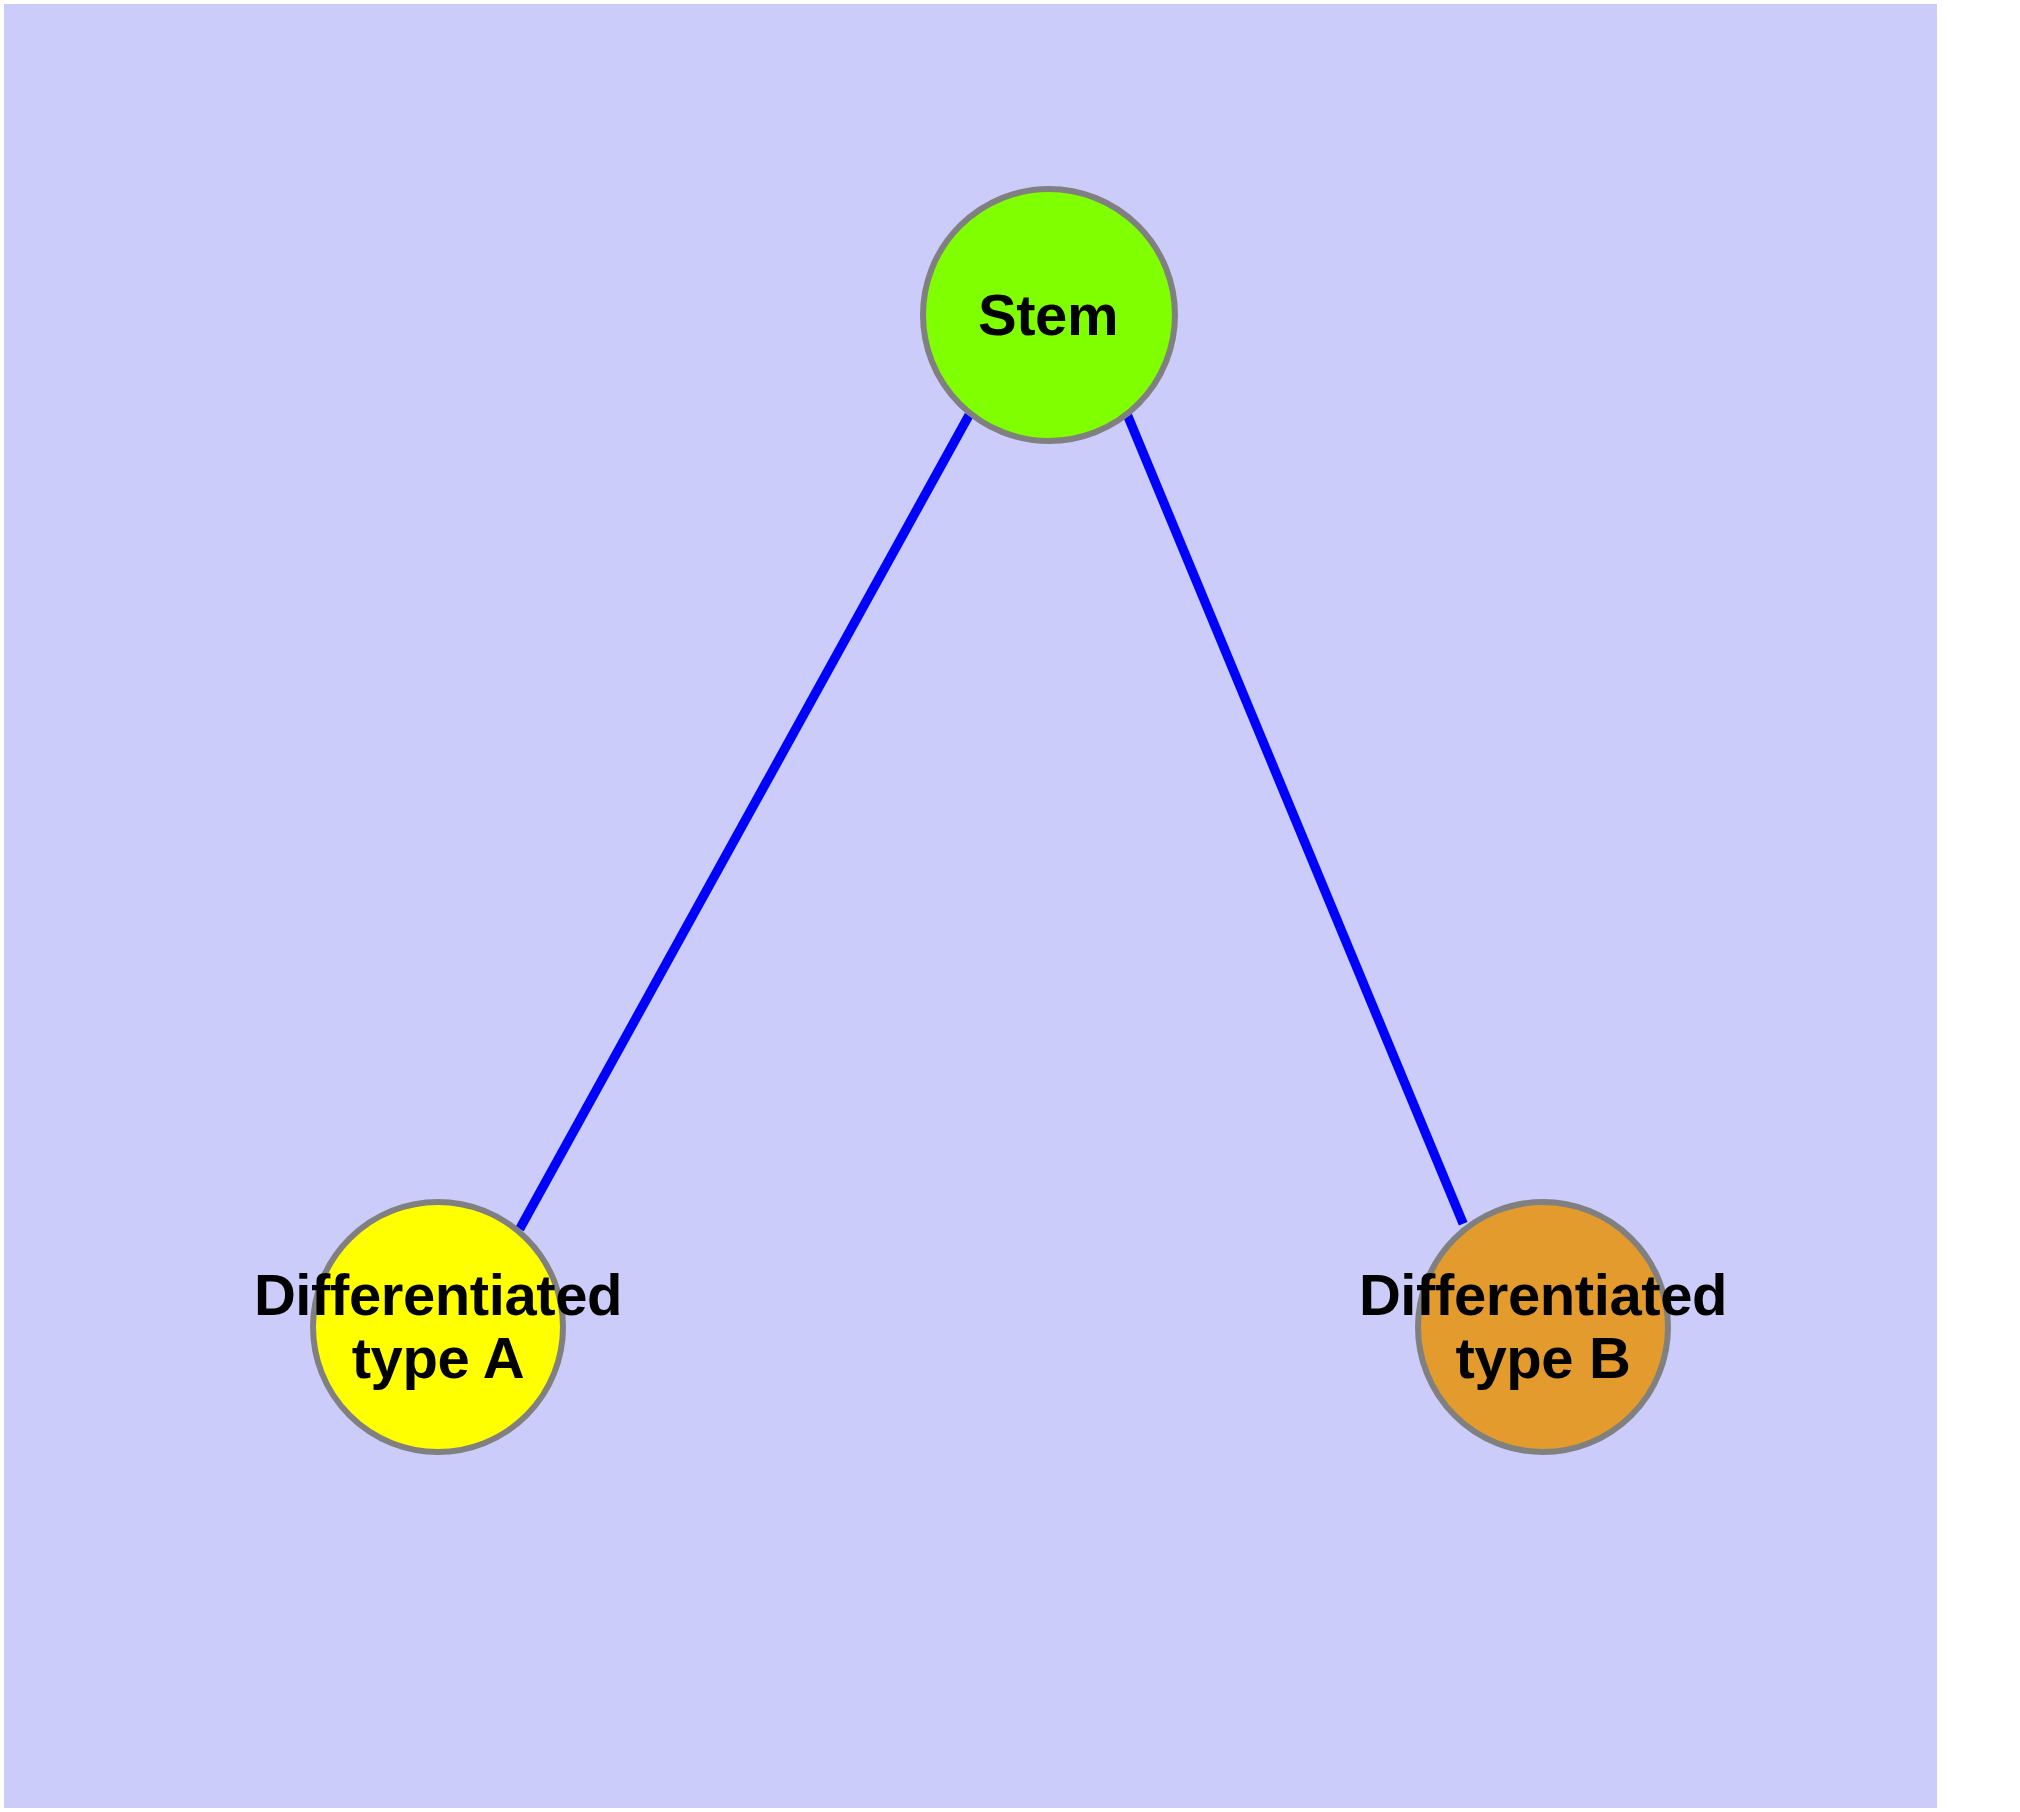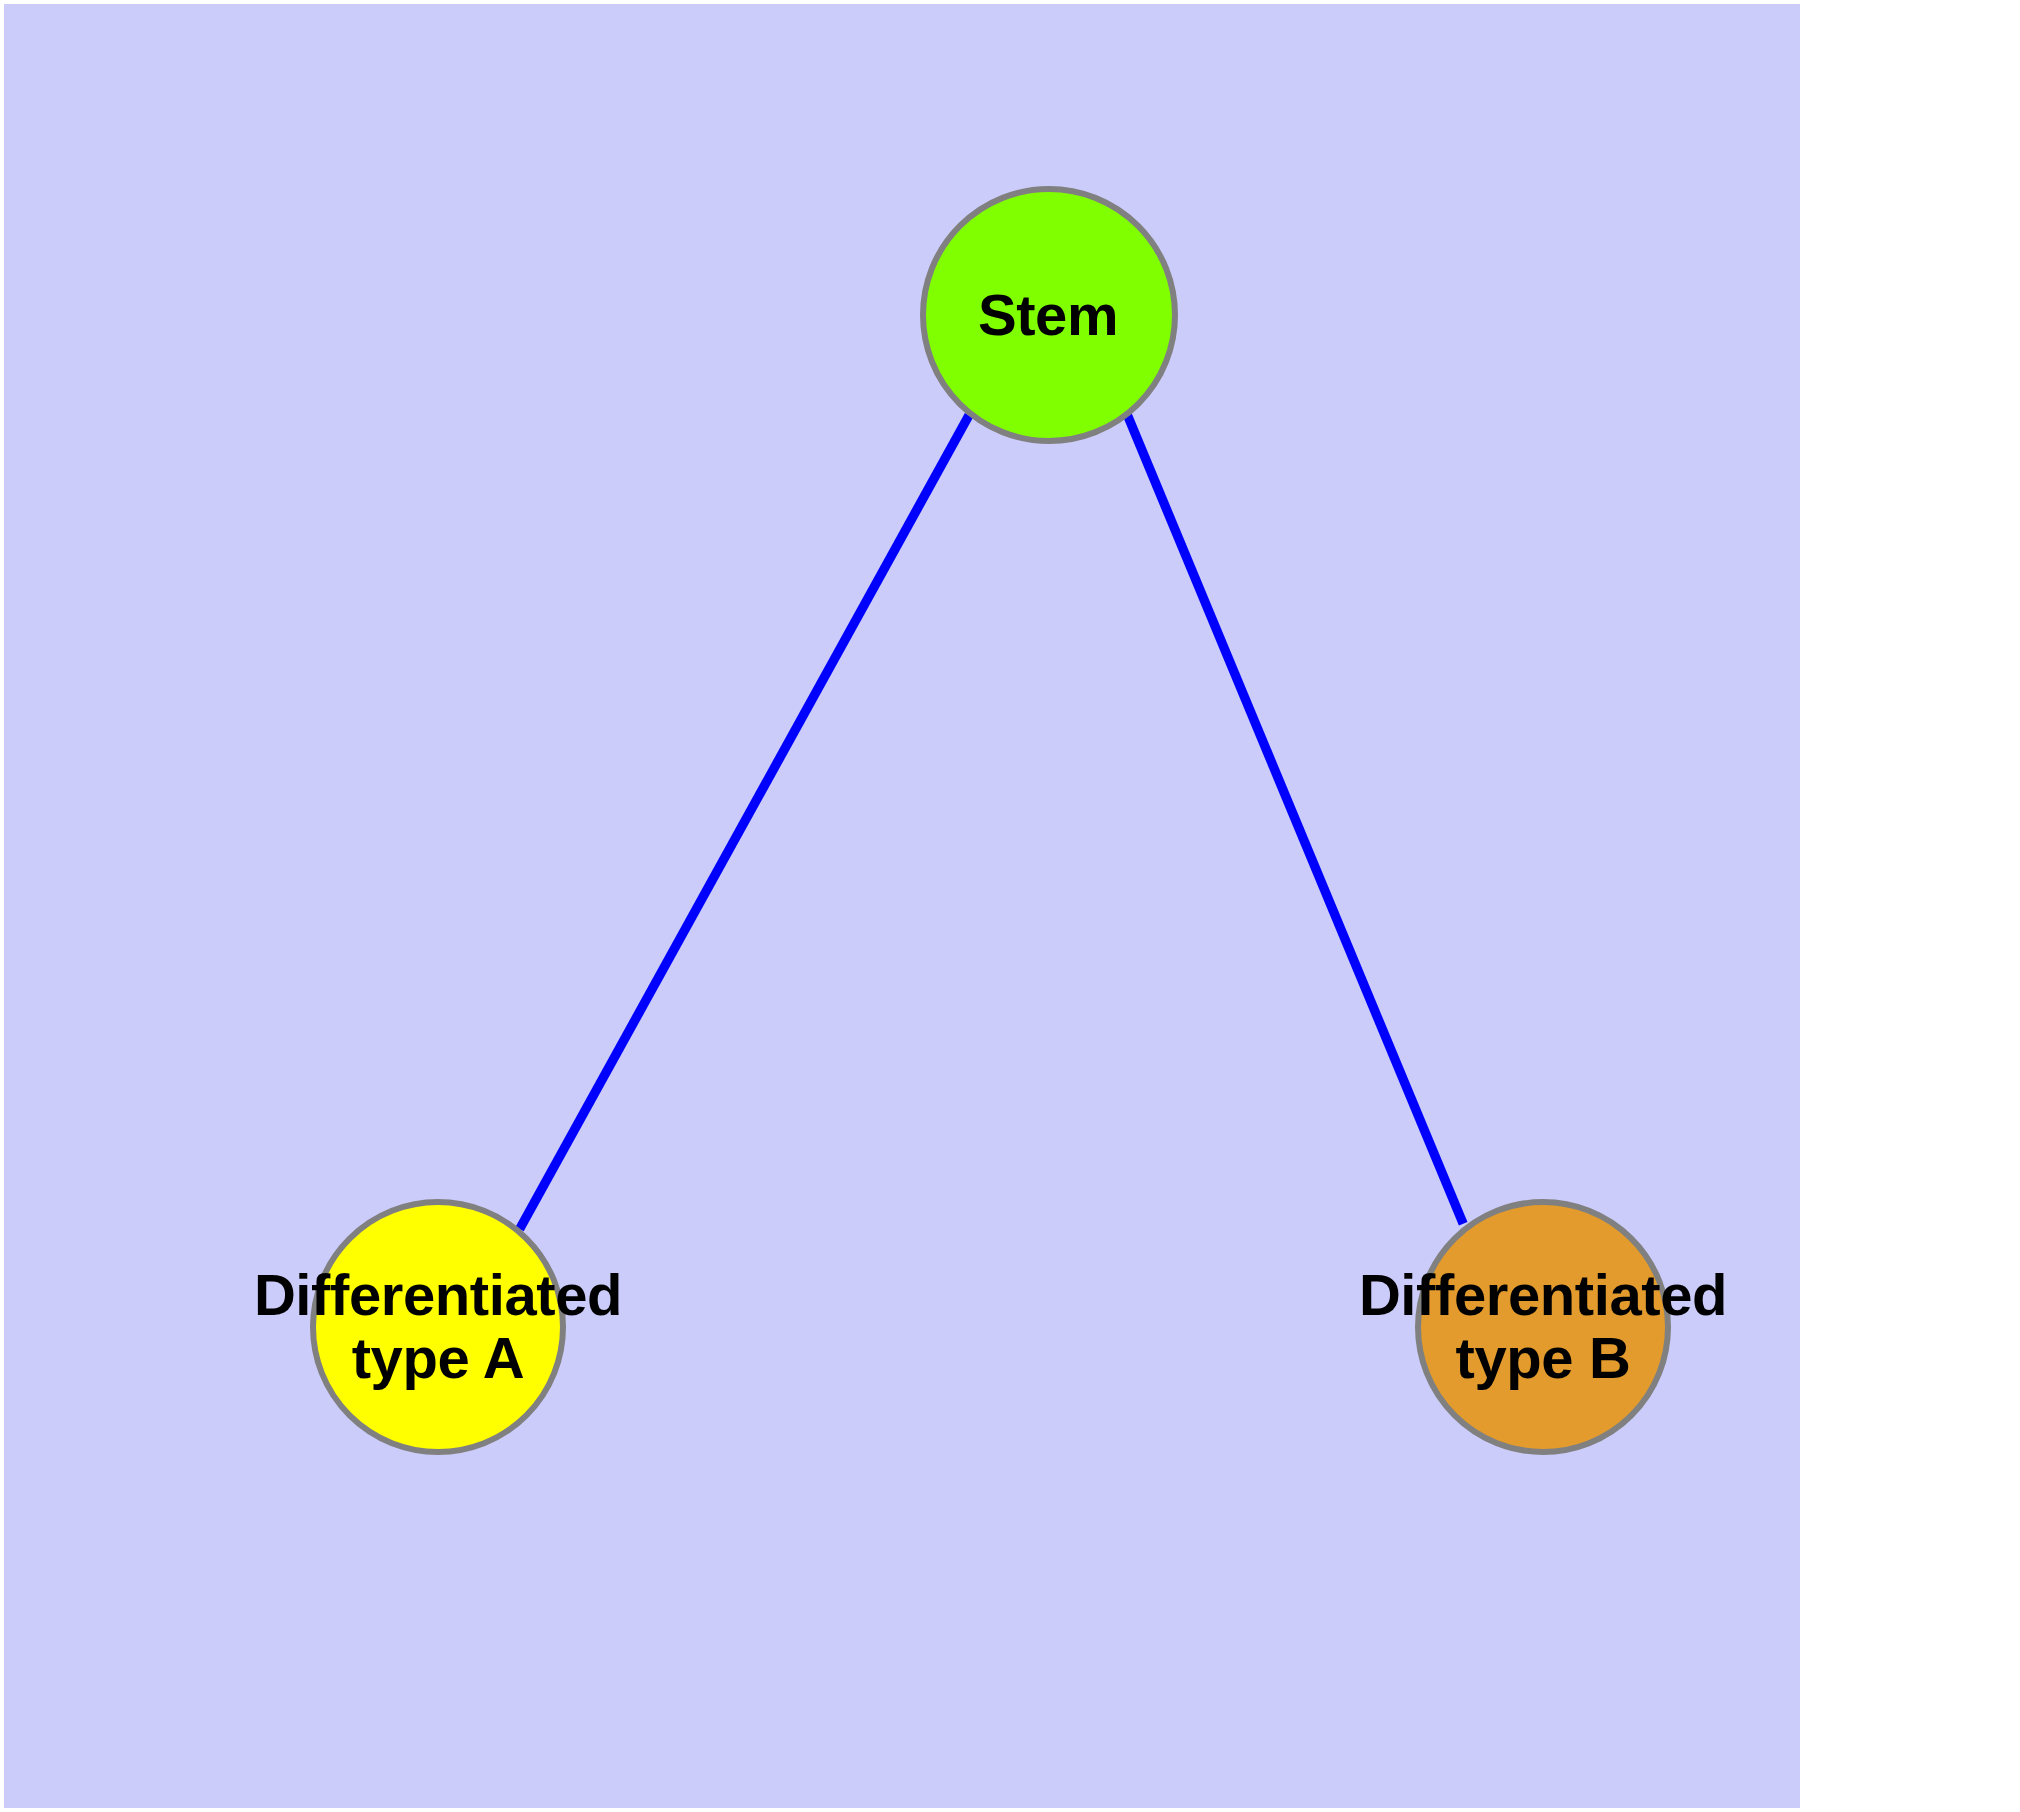--- a/index.html
+++ b/index.html
@@ -3,21 +3,21 @@
 <meta charset="utf-8">
 <title>Cell Differentiation Graph</title>
 <style>
   html, body {
     margin: 0;
     padding: 0;
     background: #ffffff;
   }
   #canvas {
     position: relative;
-    width: 1800px;
+    width: 1937px;
     height: 1812px;
     background: #ffffff;
     overflow: hidden;
     font-family: "Liberation Sans", "DejaVu Sans", sans-serif;
     text-decoration: underline;
   }
   #plot-area {
     position: absolute;
     left: 4.2px;
     top: 4.2px;

